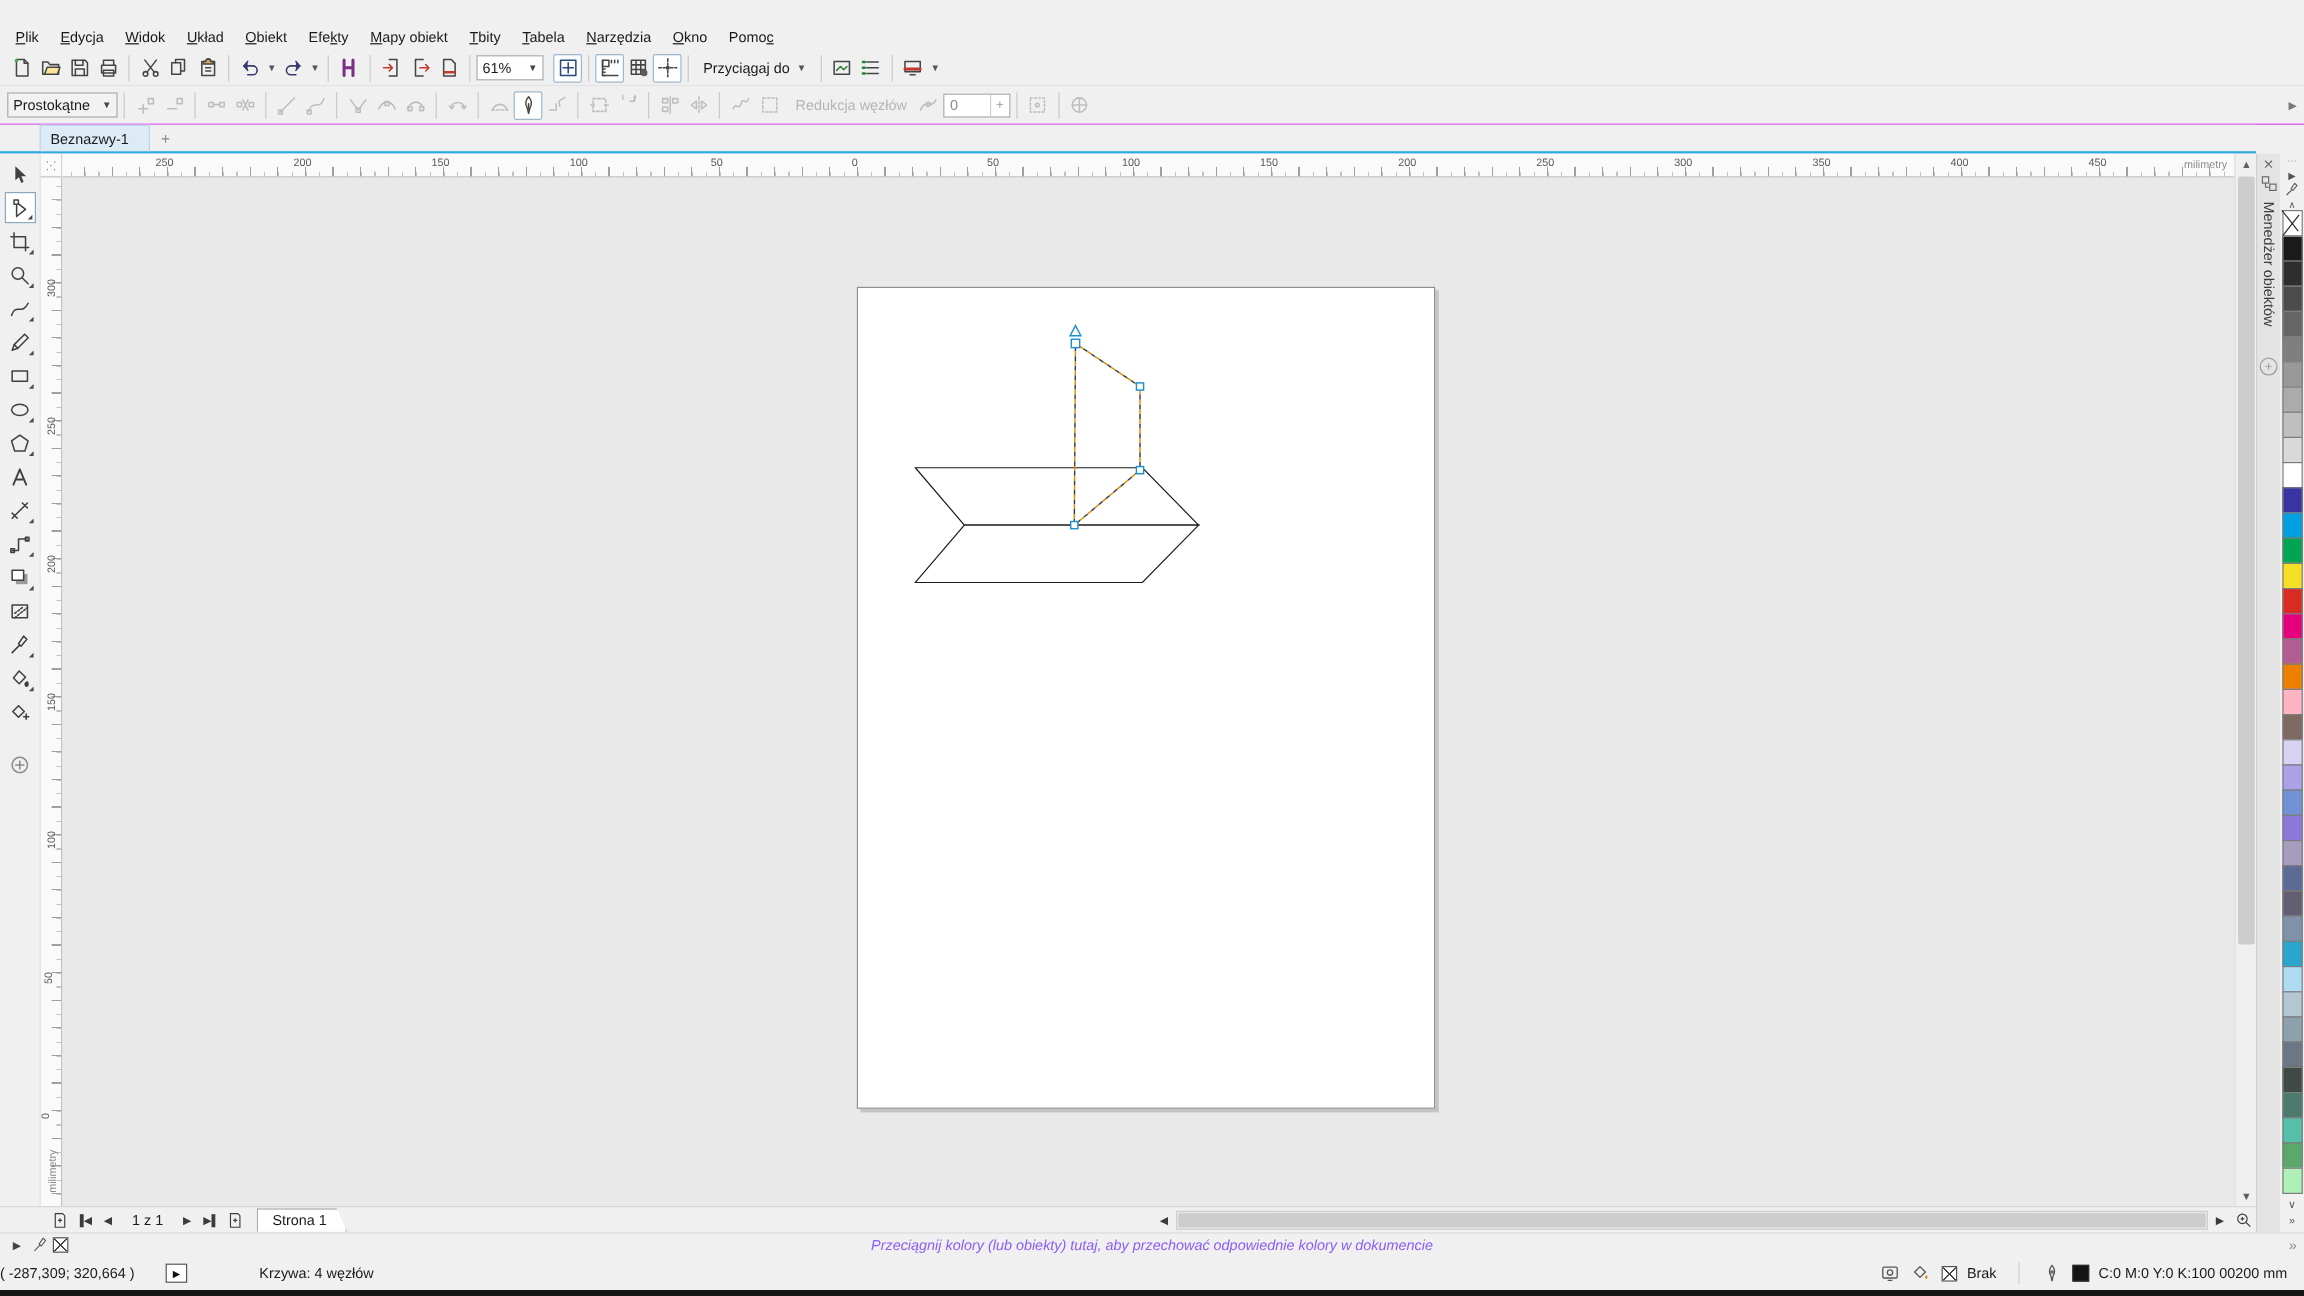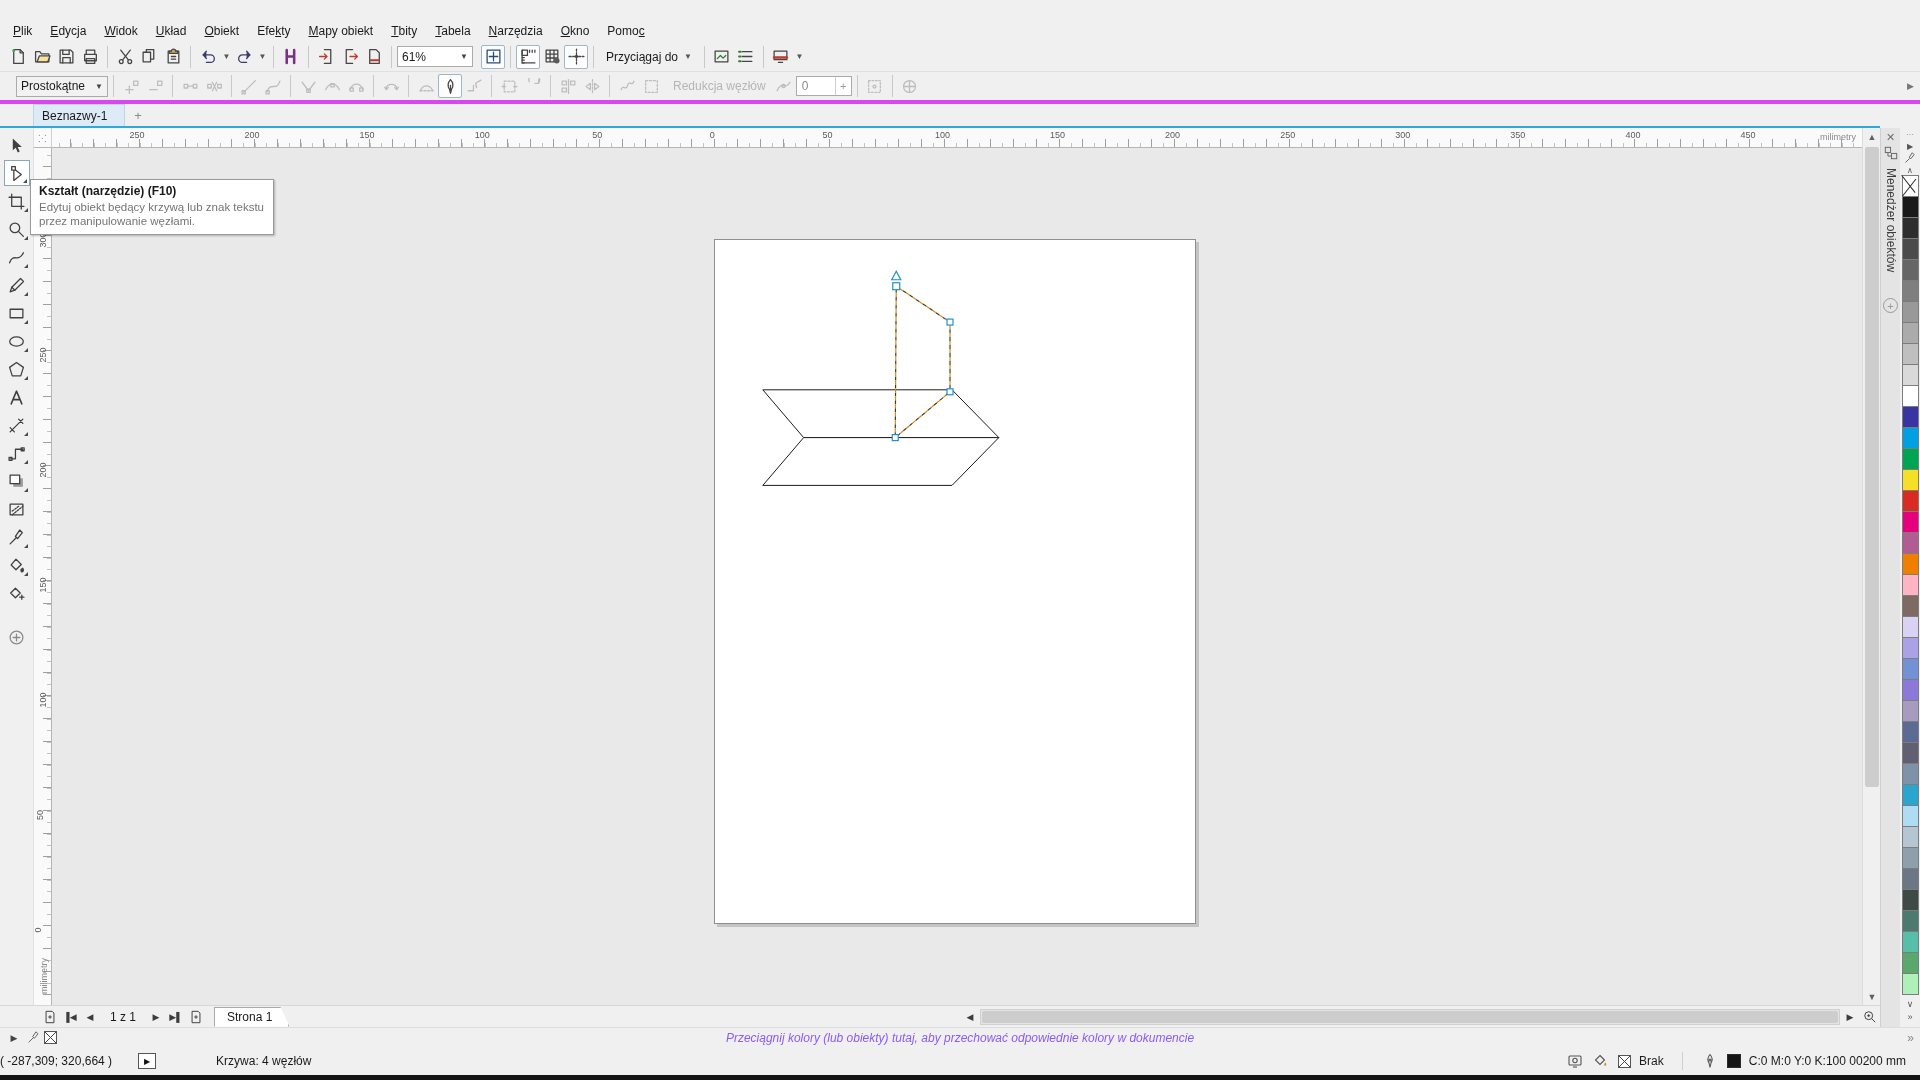--- a/index.html
+++ b/index.html
@@ -17,21 +17,21 @@
   .win-btn svg{width:10px;height:10px;stroke:#333;stroke-width:1.1;fill:none}
 
   
   .menubar{position:absolute;left:0;top:20px;width:1920px;height:22px;background:#f0f0f0;display:flex;align-items:center;padding-left:4px}
   .menu-item{padding:3px 9px;cursor:default}
   .menu-item .u{text-decoration:underline}
 
   
   .toolbar{position:absolute;left:0;width:1920px;display:flex;align-items:center;background:#f0f0f0}
   .toolbar1{top:42px;height:30px;padding-left:6px;border-bottom:1px solid #e0e0e0}
-  .propbar{top:72px;height:32px;padding-left:16px;border-bottom:4px solid #d946ef}
+  .propbar{top:72px;height:32px;padding-left:6px;border-bottom:1px solid #d946ef}
   .tb-div{width:1px;height:22px;background:#c9c9c9;margin:0 5px;flex:0 0 auto}
   .icbtn{width:24px;height:24px;border-radius:2px;display:flex;align-items:center;justify-content:center;flex:0 0 auto;position:relative}
   .icbtn.narrow{width:12px}
   .icbtn svg{width:17px;height:17px;stroke:#454545;stroke-width:1.2;fill:none;stroke-linecap:round;stroke-linejoin:round}
   .icbtn.pressed{background:#fdfdfd;border:1px solid #9db8cc}
   .caret{font-size:8px;color:#555;margin-left:1px}
   .combo{height:21px;background:#fff;border:1px solid #ababab;display:flex;align-items:center;padding:0 4px;gap:4px}
   .combo .cv{flex:1}
   .combo .cc{font-size:8px;color:#444}
   .txtbtn{height:22px;display:flex;align-items:center;gap:5px;padding:0 7px;border-radius:2px}
@@ -232,21 +232,21 @@
           <path d="M7.5 8h7M12 5.5L14.5 8 12 10.5" style="stroke:#c0392b"></path>
         </svg>
       </span>
     <span class="icbtn">
         <svg viewBox="0 0 16 16">
           <path d="M3.5 1.5h6l3 3v10h-9z"></path>
           <path d="M4.5 11.5h7" style="stroke:#c0392b;stroke-width:2"></path>
         </svg>
       </span>
     <span class="tb-div"></span>
-    <span class="combo" style="width:76px">
+    <span class="combo" style="width:56px">
       <span class="cv">61%</span>
         <span class="cc">▼</span>
     </span>
     <span style="width:8px"></span>
     <span class="icbtn pressed">
         <svg viewBox="0 0 16 16" style="stroke:#2a4a7a">
           <path d="M2 2h12v12H2z"></path>
           <path d="M8 4v8M4 8h8"></path>
         </svg>
       </span>
@@ -592,25 +592,20 @@
           <polygon points="182,46 236,82 236,152 181,198" class="dashB"></polygon>
           <rect x="178.5" y="42.5" width="7" height="7" class="nodesq"></rect>
           <rect x="233" y="79" width="6" height="6" class="nodesq"></rect>
           <rect x="233" y="149" width="6" height="6" class="nodesq"></rect>
           <rect x="178" y="195" width="6" height="6" class="nodesq"></rect>
           <path d="M 182 31 L 186.5 39.5 L 177.5 39.5 Z" class="startmark"></path>
         </svg>
     </div>
   </div>
 
-  <div class="tooltip">
-    <div class="tt-title">Kształt (narzędzie) (F10)</div>
-    <div class="tt-body">Edytuj obiekt będący krzywą lub znak tekstu</div>
-    <div class="tt-body">przez manipulowanie węzłami.</div>
-  </div>
 
   <div class="vscroll">
     <span class="btn" style="top:0">▲</span>
     <span class="thumb" style="top:19px;height:640px"></span>
     <span class="btn" style="bottom:0">▼</span>
   </div>
 
   <div class="dockerstrip">
     <span class="dclose">✕</span>
     <svg viewBox="0 0 16 16" style="width:14px;height:14px;stroke:#666;fill:none;stroke-width:1.1">

